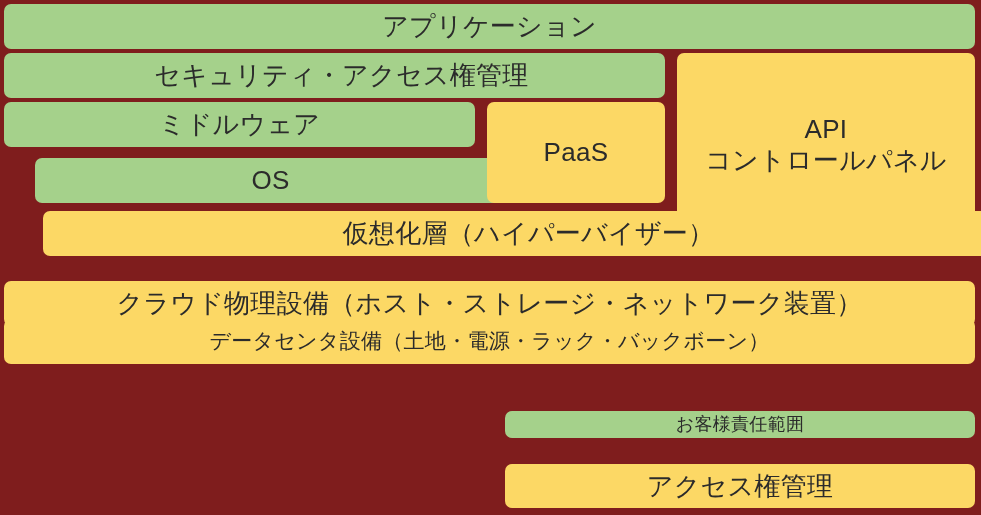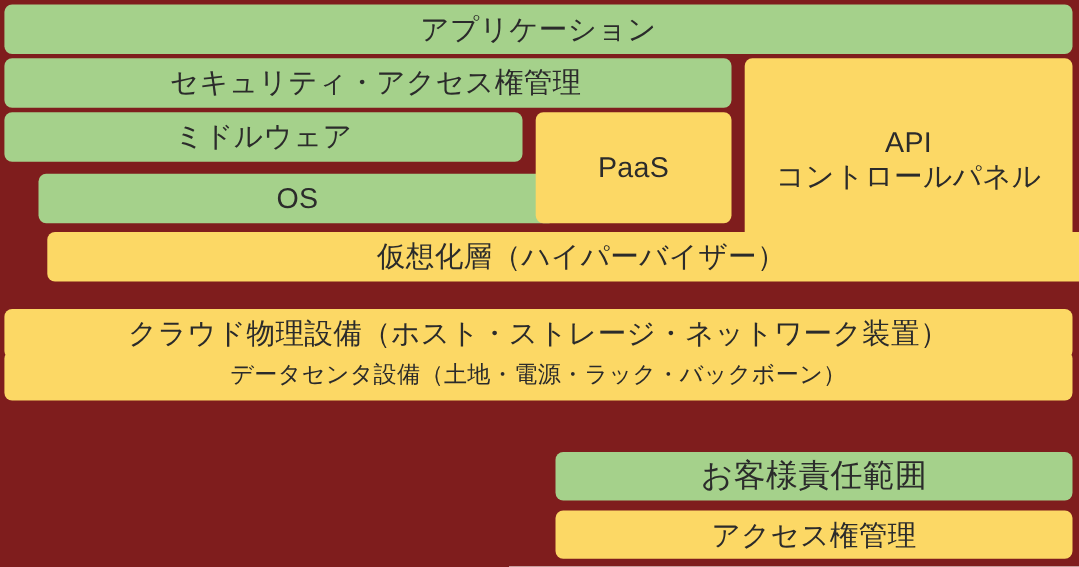--- a/index.html
+++ b/index.html
@@ -57,21 +57,21 @@
   .r-security  { left: 4px;   top: 53px;   width: 661px; height: 45px; font-size: 26px; padding-left: 20px; }
   .r-middle    { left: 4px;   top: 102px;  width: 471px; height: 45px; font-size: 26px; }
   .r-os        { left: 4px;   top: 158px;  width: 471px; height: 45px; font-size: 26px; margin-left: 31px; }
   .r-paas      { left: 487px; top: 102px;  width: 178px; height: 101px; font-size: 26px; }
   .r-api       { left: 677px; top: 53px;   width: 298px; height: 183px; font-size: 26px; }
   .r-virt      { left: 4px;   top: 211px;  width: 971px; height: 45px; font-size: 26px; margin-left: 39px; }
   .r-cloud     { left: 4px;   top: 265px;  width: 971px; height: 45px; font-size: 26px; margin-top: 16px; }
   .r-dc        { left: 4px;   top: 319px;  width: 971px; height: 45px; font-size: 21px; }
 
   
-  .l-customer  { left: 505px; top: 411px;  width: 470px; height: 44px; font-size: 29px; }
+  .l-customer  { left: 505px; top: 411px;  width: 470px; height: 27px; font-size: 18px; }
   .l-provider  { left: 505px; top: 464px;  width: 470px; height: 44px; font-size: 26px; }
 </style>
 </head>
 <body>
 
 <div id="diagram">
 
   <div class="block green r-app">
     <span class="block-label">アプリケーション</span>
   </div>

